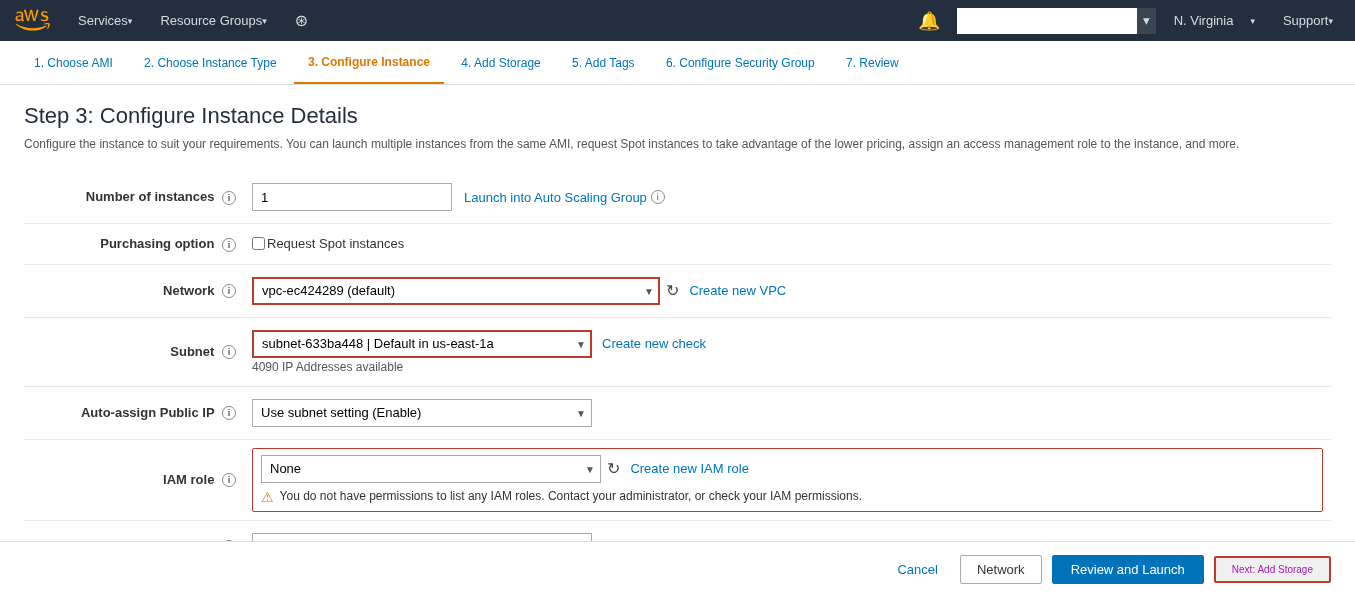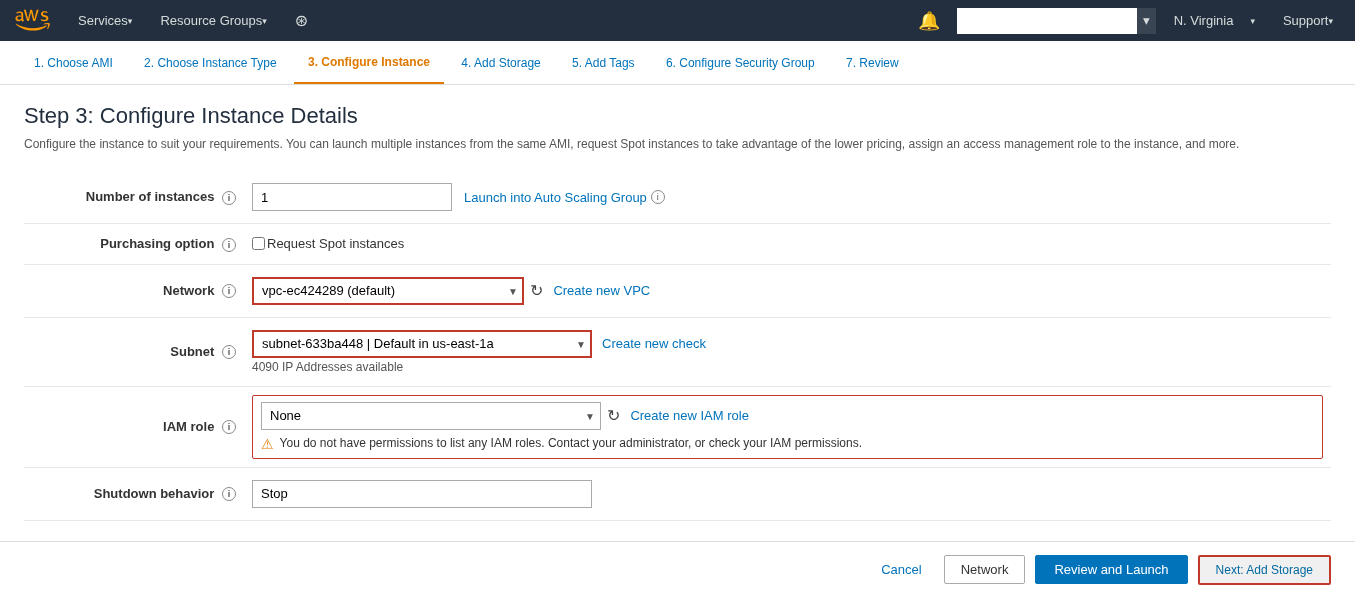--- a/index.html
+++ b/index.html
@@ -194,21 +194,21 @@
       position: absolute;
       right: 6px;
       top: 50%;
       transform: translateY(-50%);
       pointer-events: none;
       font-size: 10px;
       color: #555;
     }
 
     .network-select-wrapper {
-      width: 272px;
+      width: 408px;
     }
     .subnet-select-wrapper {
       width: 340px;
     }
     .public-ip-wrapper {
       width: 340px;
     }
     .iam-select-wrapper {
       width: 340px;
     }
@@ -304,22 +304,22 @@
       border: 1px solid #0073bb;
       color: #fff;
       font-size: 13px;
       cursor: pointer;
       padding: 6px 18px;
       border-radius: 2px;
     }
     .btn-next {
       background: #f0f0f0;
       border: 2px solid #c0392b;
-      color: #0369a1;
-      font-size: 12px;
+      color: #a21caf;
+      font-size: 10px;
       cursor: pointer;
       padding: 6px 16px;
       border-radius: 2px;
     }
 
     
     ::-webkit-scrollbar { width: 8px; }
     ::-webkit-scrollbar-track { background: #f1f1f1; }
     ::-webkit-scrollbar-thumb { background: #bbb; }
 
@@ -454,20 +454,34 @@
               <option value="subnet-633ba448 | Default in us-east-1a">subnet-633ba448 | Default in us-east-1a</option>
             </select>
             <span class="select-arrow">▼</span>
           </div>
           <a class="create-link">Create new check</a>
         </div>
         <div class="ip-available">4090 IP Addresses available</div>
       </td>
     </tr>
 
+    <tr>
+      <td class="label-cell">
+        <span>Auto-assign Public IP</span>
+        <span class="info-icon">i</span>
+      </td>
+      <td style="padding:12px 8px;">
+        <div class="select-wrapper public-ip-wrapper">
+          <select class="form-select">
+            <option value="Use subnet setting (Enable)">Use subnet setting (Enable)</option>
+          </select>
+          <span class="select-arrow">▼</span>
+        </div>
+      </td>
+    </tr>
 
     <tr>
       <td class="label-cell">
         <span>IAM role</span>
         <span class="info-icon">i</span>
       </td>
       <td style="padding:8px;">
         <div class="iam-row-wrapper">
           <div class="iam-controls">
             <div class="select-wrapper iam-select-wrapper">

